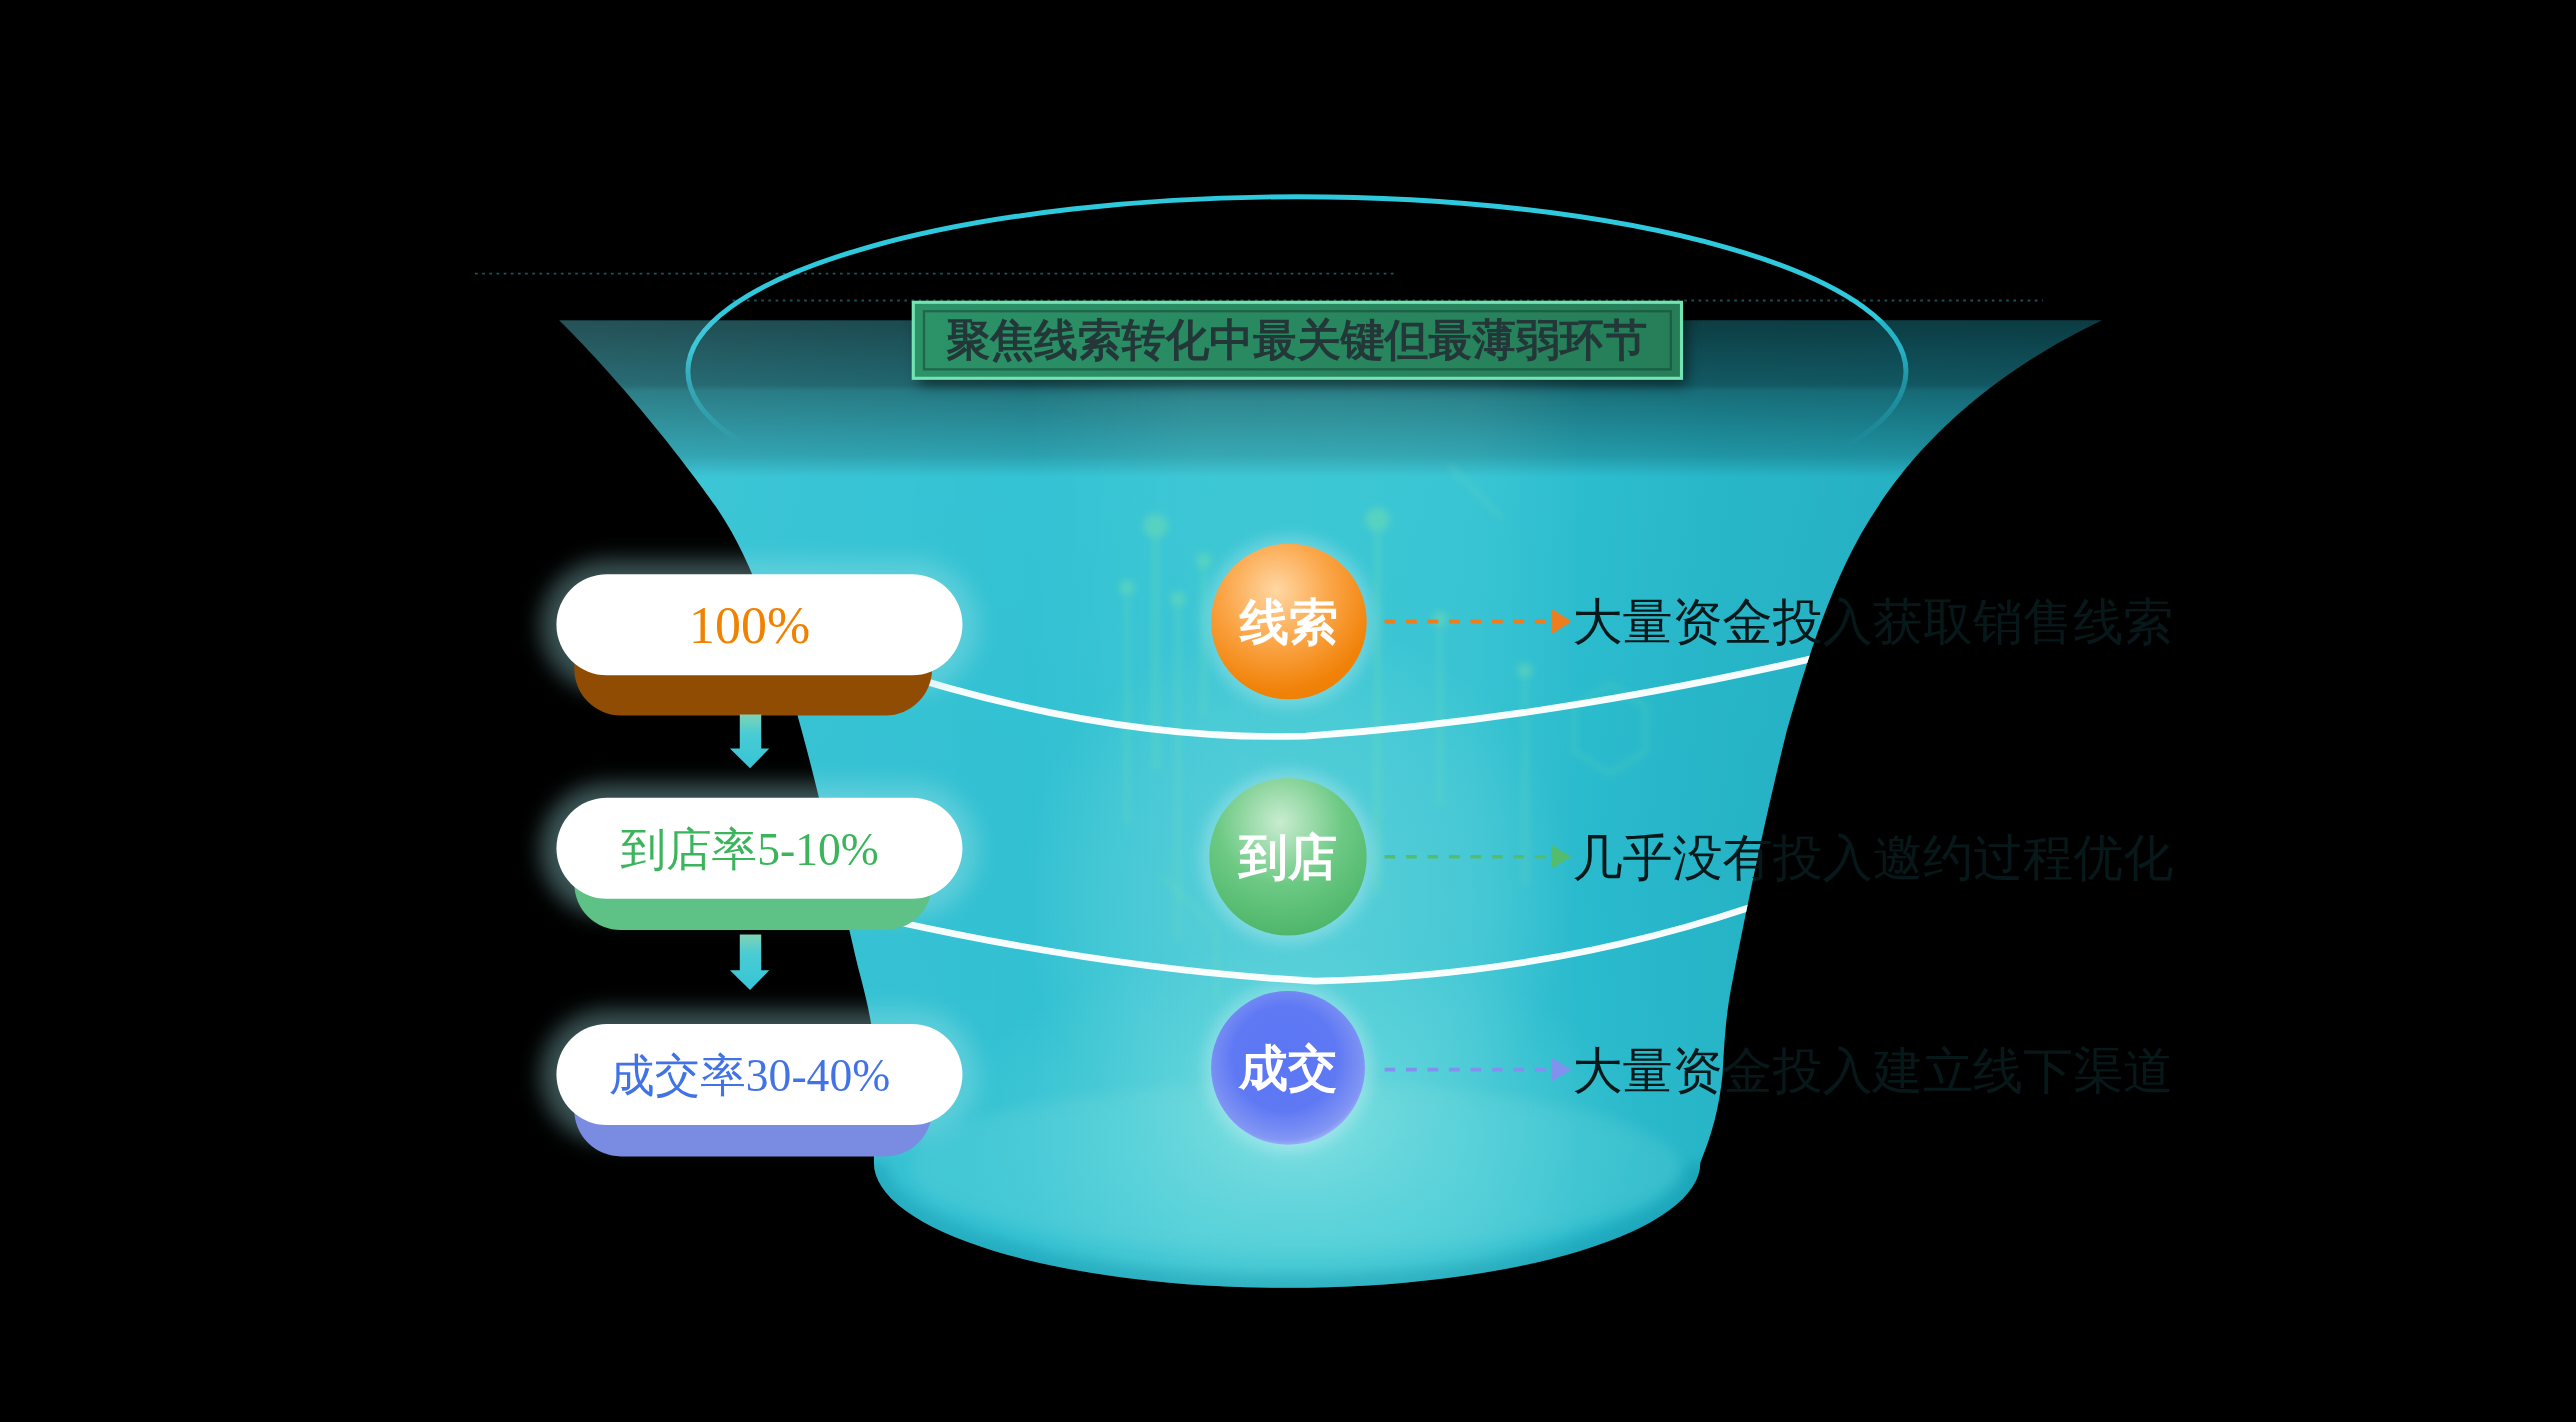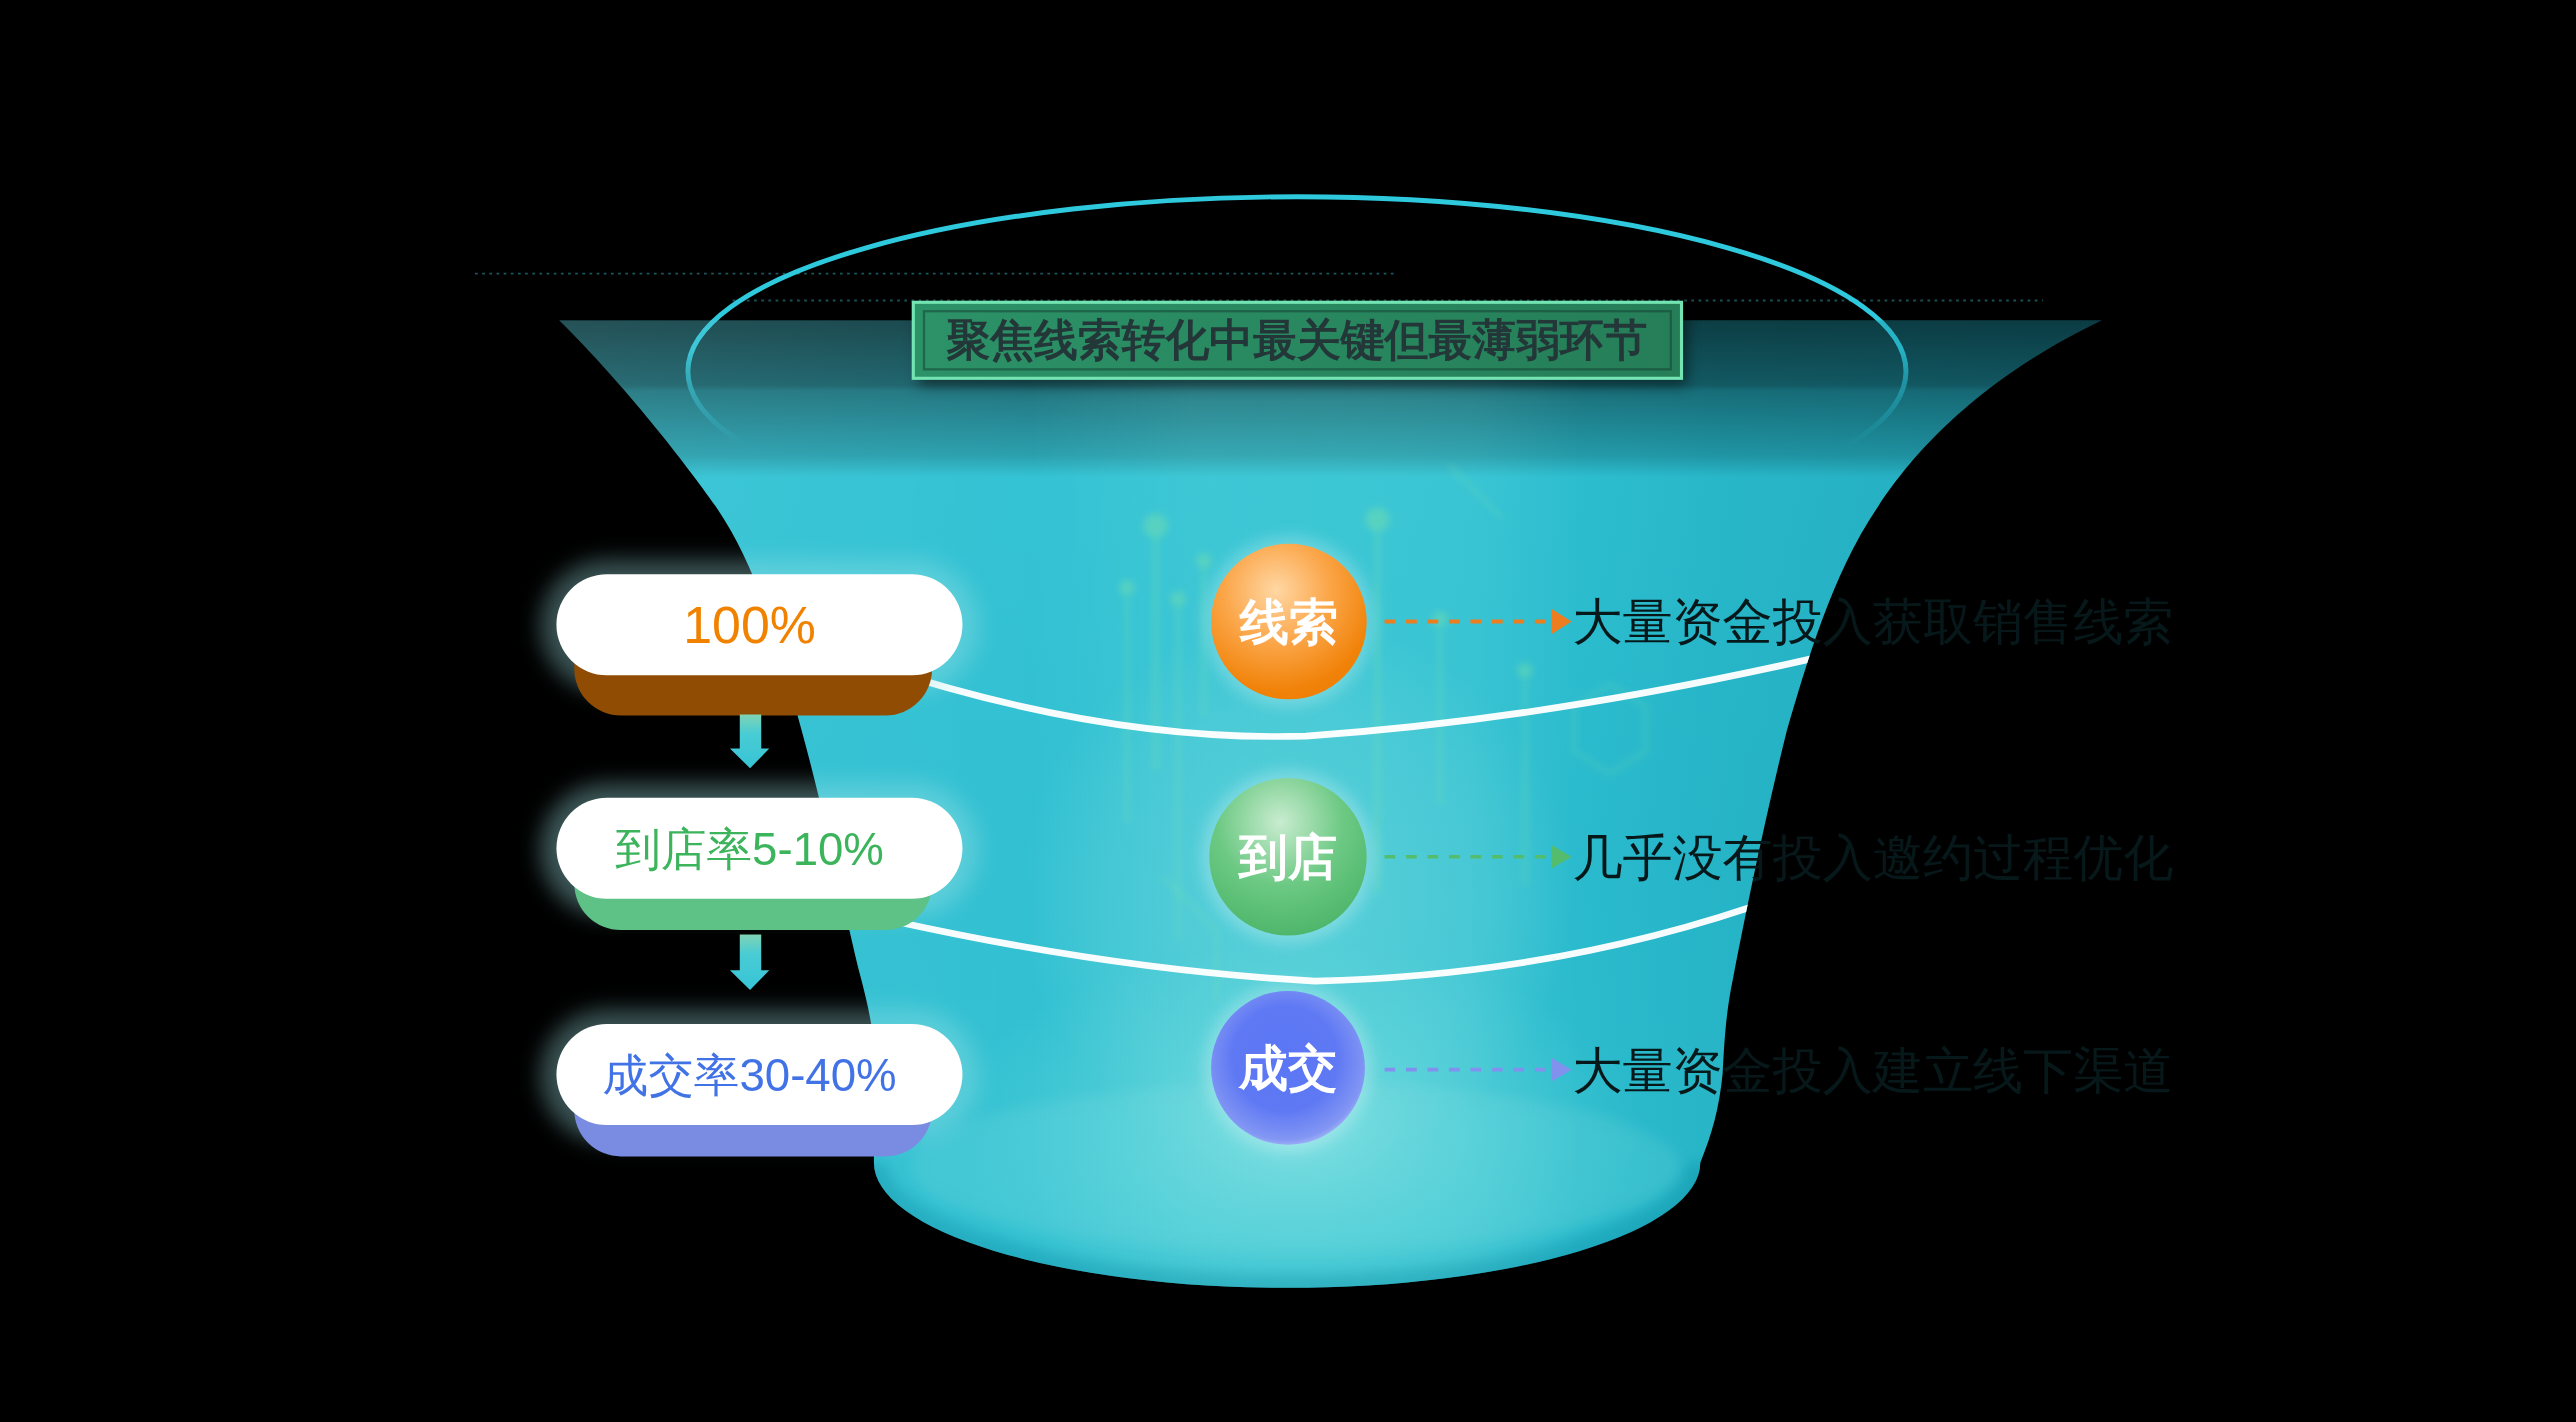--- a/index.html
+++ b/index.html
@@ -1,17 +1,17 @@
 <!DOCTYPE html>
 <html style="font-size:14.3px"><head>
 <meta charset="utf-8">
 <style>
   html,body{margin:0;padding:0;background:#000;}
   .stage{position:relative;width:2576px;height:1422px;background:#000;overflow:hidden;
-         font-family:Liberation Sans, sans-serif;}
+         font-family:Liberation Serif, serif;}
   svg{position:absolute;left:0;top:0;}
 </style>
 </head>
 <body>
 <div class="stage">
 <svg width="2576" height="1422" viewBox="0 0 2880 1590">
 <defs>
   <linearGradient id="body" x1="0" y1="358" x2="0" y2="1440" gradientUnits="userSpaceOnUse">
     <stop offset="0" stop-color="#26b7c9" stop-opacity="0.34"></stop>
     <stop offset="0.067" stop-color="#26b9cb" stop-opacity="0.50"></stop>

